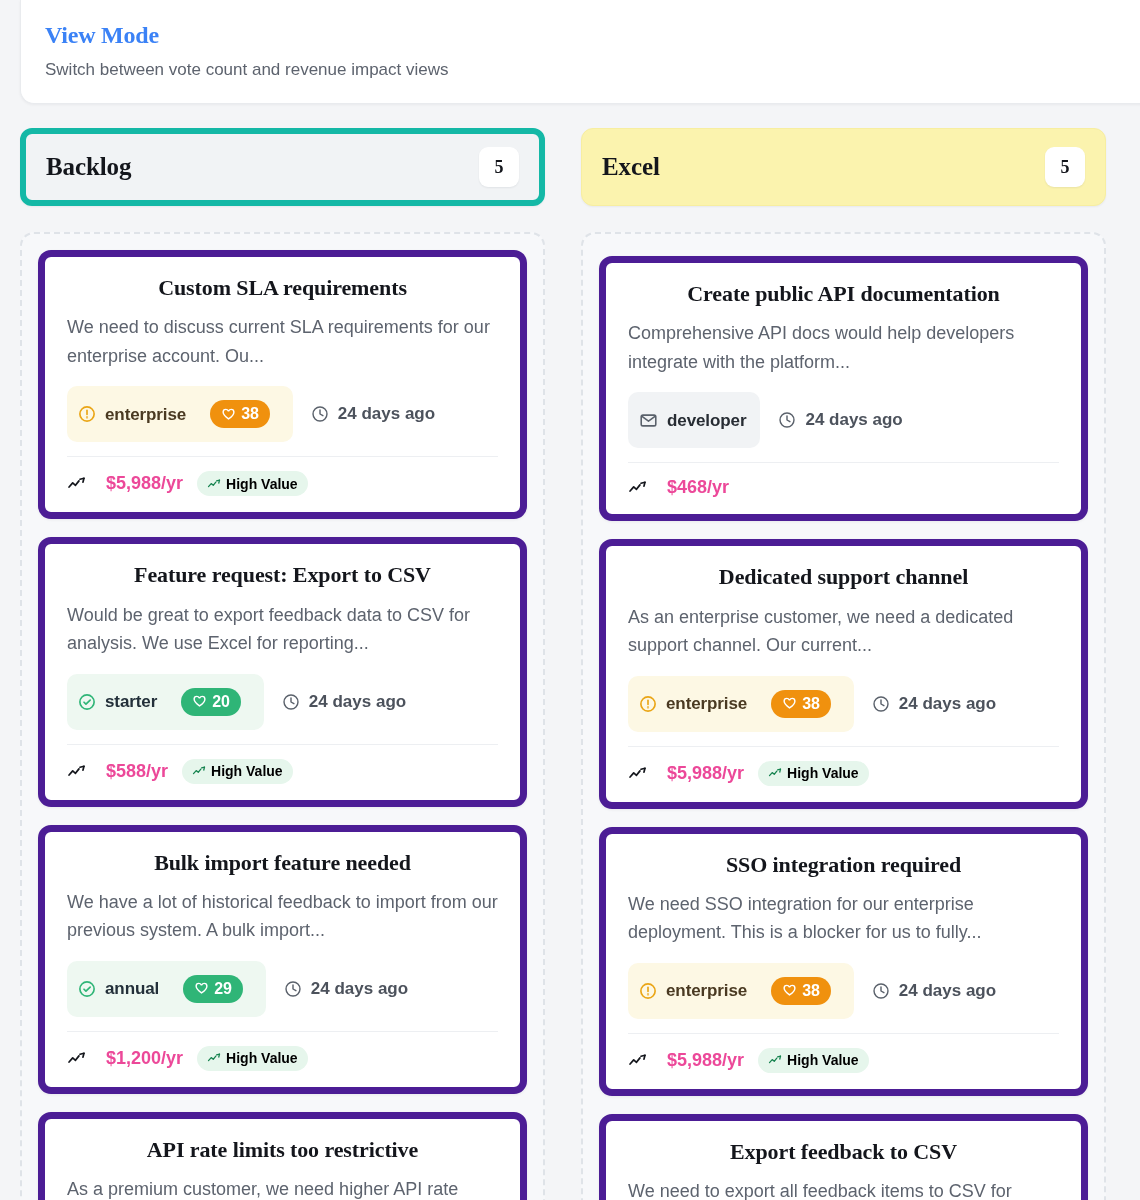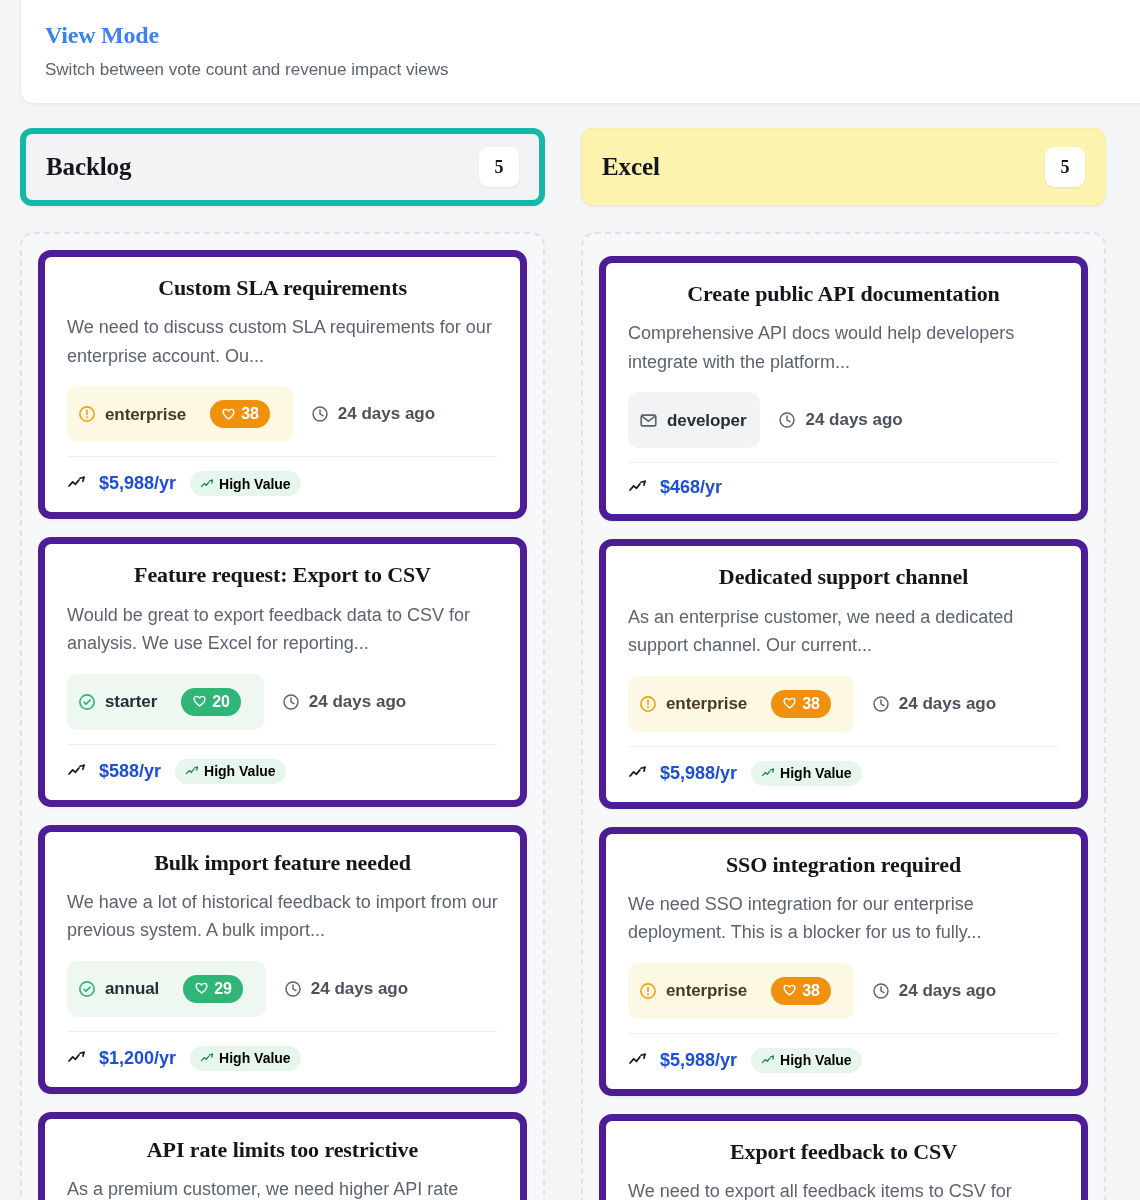--- a/index.html
+++ b/index.html
@@ -189,25 +189,25 @@
   .rev-row {
     margin-top: 14px;
     padding-top: 14px;
     border-top: 1px solid #edeff2;
     display: flex;
     align-items: center;
     gap: 14px;
   }
   .rev-amount {
     display: inline-flex;
-    align-items: flex-start;
-    gap: 13px;
+    align-items: center;
+    gap: 20px;
     font-size: 18px;
     font-weight: bold;
-    color: #1d4ed8;
+    color: #ec4899;
   }
   .rev-amount svg { display: block; }
   .chip-highvalue {
     display: inline-flex;
     align-items: center;
     gap: 5px;
     height: 25px;
     padding: 0 10px;
     border-radius: 13px;
     background: #e6f6ec;
@@ -229,21 +229,21 @@
 
   <div class="board" id="board">
       <div class="column">
         <div class="col-header backlog">
           <div class="col-title">Backlog</div>
           <div class="col-count">5</div>
         </div>
         <div class="col-body">
           <div class="card">
             <div class="card-title">Custom SLA requirements</div>
-            <div class="card-desc">We need to discuss custom SLA requirements for our enterprise account. Ou...</div>
+            <div class="card-desc">We need to discuss current SLA requirements for our enterprise account. Ou...</div>
             <div class="meta-row">
               <span class="tag tag-enterprise">
                 <span class="tag-ico">
                   <svg width="18" height="18" viewBox="0 0 24 24" fill="none" stroke="#eaa515" stroke-width="2.2" stroke-linecap="round">
                     <circle cx="12" cy="12" r="9.5"></circle>
                     <path d="M12 7.2v5.4"></path>
                     <circle cx="12" cy="16.6" r="0.4" fill="#eaa515"></circle>
                   </svg>
                 </span>
                 <span class="tag-label">enterprise</span>

